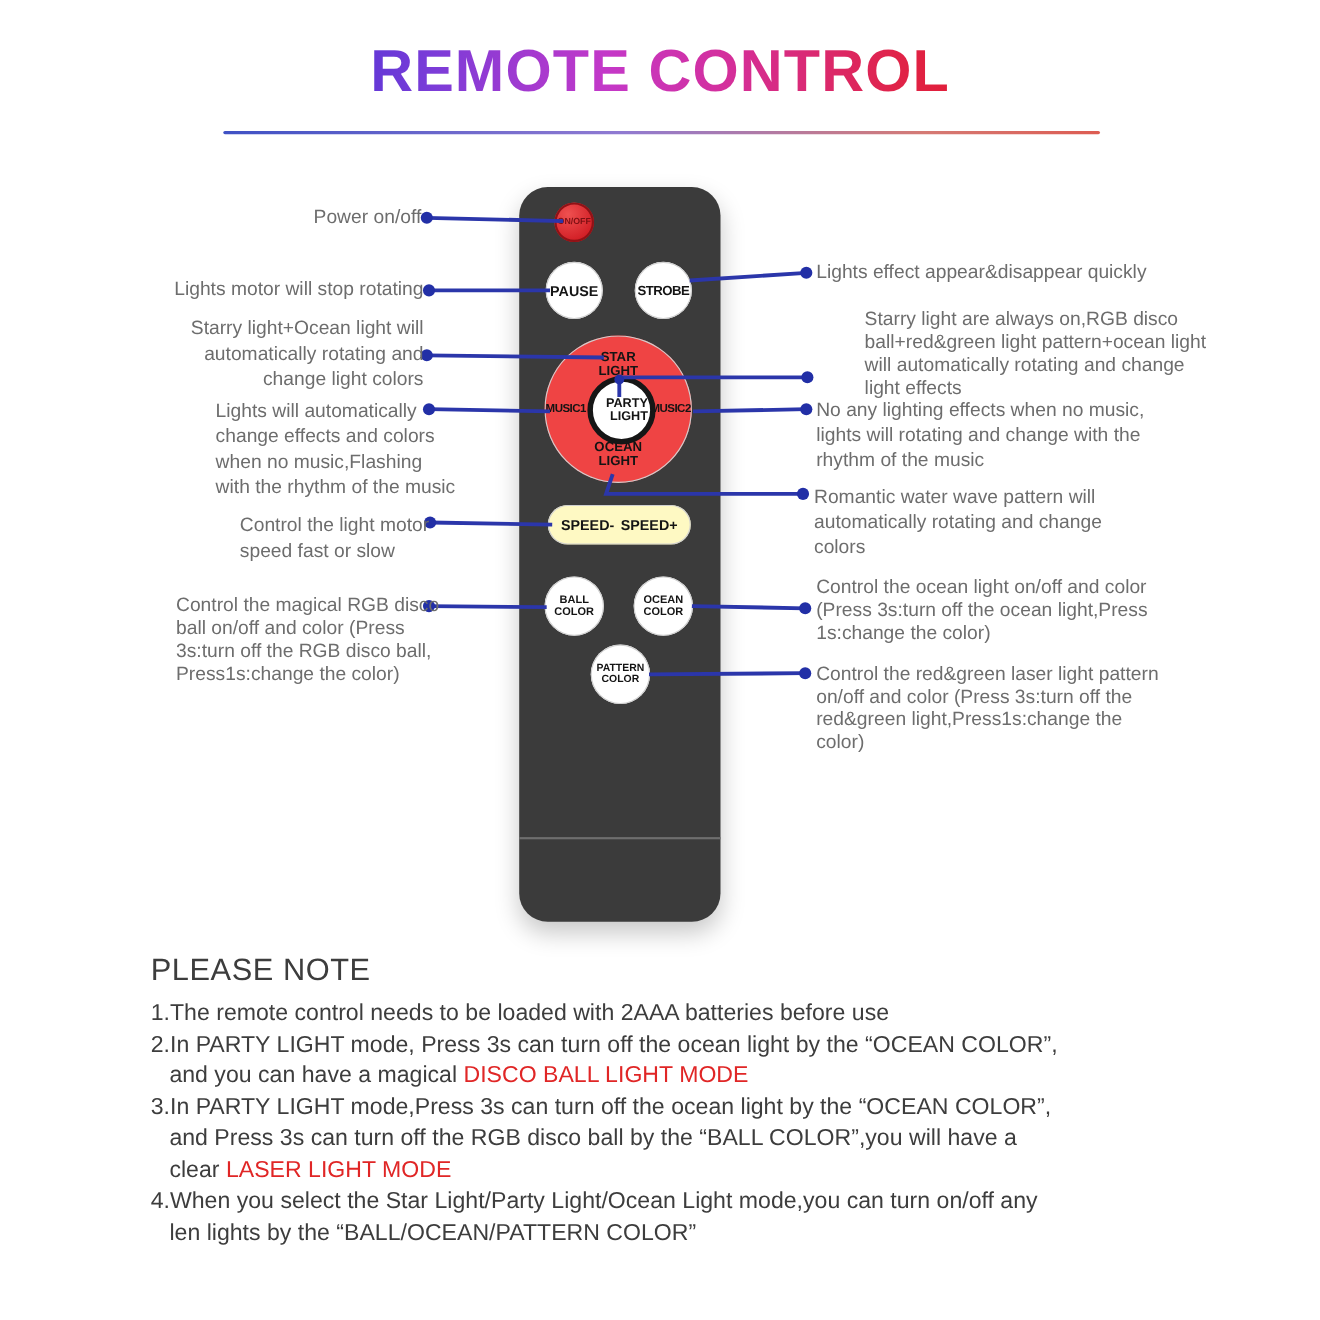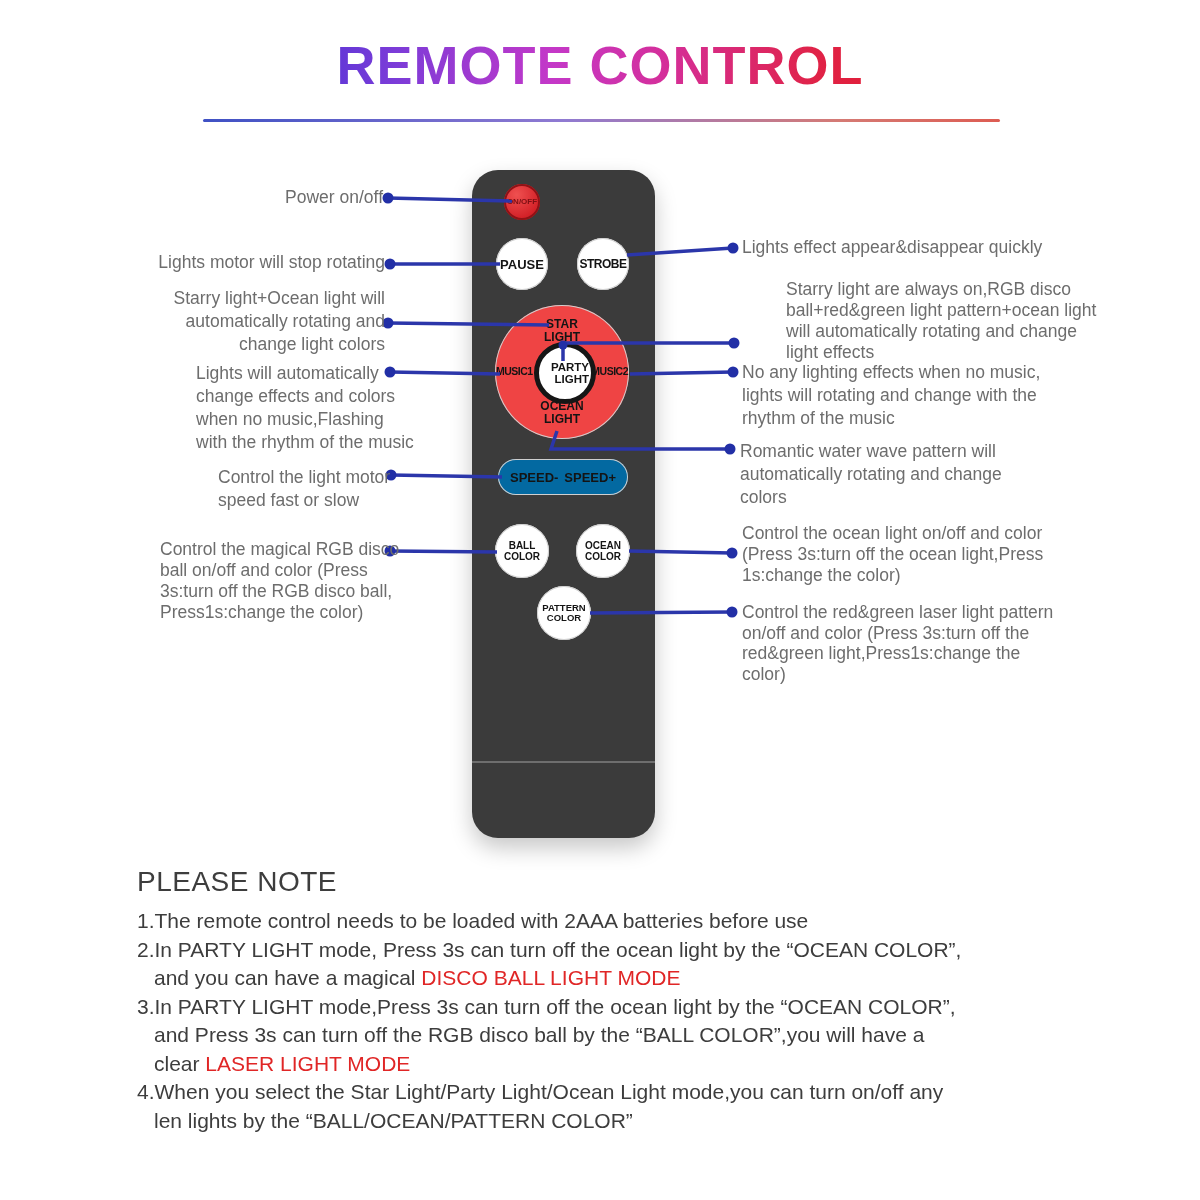--- a/index.html
+++ b/index.html
@@ -35,21 +35,21 @@
        border-radius:50%;box-shadow:inset 0 0 0 1px #cfcfcf;}
   .pad-label{position:absolute;font-weight:bold;color:#141414;text-align:center;line-height:1.08;}
   .lbl-star{left:50%;top:13px;transform:translateX(-50%);width:64px;font-size:12px;}
   .lbl-ocean{left:50%;bottom:13px;transform:translateX(-50%);width:64px;font-size:12px;}
   .lbl-music1{left:1px;top:50%;transform:translateY(-50%);font-size:10.5px;letter-spacing:-0.5px;}
   .lbl-music2{right:1px;top:50%;transform:translateY(-50%);font-size:10.5px;letter-spacing:-0.5px;}
   .ring{position:absolute;left:39px;top:37px;width:52px;height:52px;border-radius:50%;
         border:5px solid #161616;background:#fff;display:flex;align-items:center;justify-content:center;}
   .lbl-party{width:48px;font-size:11.5px;font-weight:bold;text-align:right;line-height:1.08;color:#141414;}
 
-  .pill{position:absolute;left:26px;top:289px;width:130px;height:36px;background:#0369a1;
+  .pill{position:absolute;left:26px;top:289px;width:130px;height:36px;background:#fef9c3;
         border-radius:18px;box-shadow:inset 0 0 0 1px #cfcfcf;
         display:flex;align-items:center;justify-content:space-between;padding:0 12px;box-sizing:border-box;
         font-weight:bold;font-size:13px;color:#141414;}
 
   .btn-ball{left:23px;top:354px;width:54px;height:54px;font-size:10px;line-height:1.1;}
   .btn-oceanc{left:104px;top:354px;width:54px;height:54px;font-size:10px;line-height:1.1;}
   .btn-pattern{left:65px;top:416px;width:54px;height:54px;font-size:9.5px;line-height:1.1;}
   .btn .wrap-sm{width:46px;}
 
   

